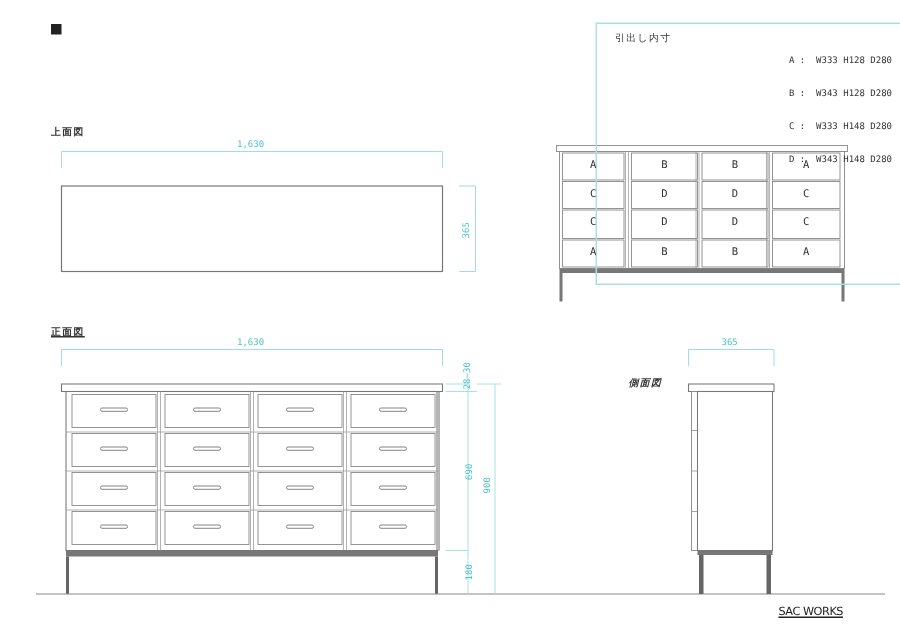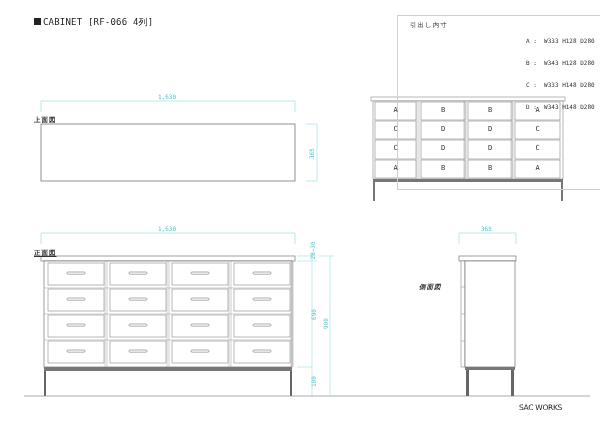--- a/index.html
+++ b/index.html
@@ -1,32 +1,32 @@
 <!DOCTYPE html>
 <html><head>
 <meta charset="utf-8">
 <style>
   html, body { margin: 0; padding: 0; background: #ffffff; }
   body { width: 600px; height: 424px; position: relative; overflow: hidden; font-family: "DejaVu Sans", sans-serif; color: #222; }
   .abs { position: absolute; }
   .title { left: 34px; top: 16px; font-family: "DejaVu Sans Mono", monospace; font-size: 9px; color: #222; letter-spacing: 0.2px; white-space: nowrap; }
   .title .sq { display: inline-block; width: 7px; height: 7px; background: #222; margin-right: 2px; vertical-align: -0px; }
-  .view-label { font-size: 6.5px; color: #333; font-weight: bold; letter-spacing: 1px; white-space: nowrap; margin-top: 32px; }
+  .view-label { font-size: 6.5px; color: #333; font-weight: bold; letter-spacing: 1px; white-space: nowrap; }
   .dim { color: #4fc3c8; font-size: 6px; font-family: "DejaVu Sans Mono", monospace; white-space: nowrap; }
   .vtext { transform: rotate(-90deg); transform-origin: center; }
   .info-box { left: 353px; top: 15px; width: 222px; height: 175px; border: 1px solid #a9dfe2; box-sizing: border-box; margin-left: 44px; }
   .info-title { left: 12px; top: 5px; font-size: 6.5px; color: #333; letter-spacing: 1px; }
   .spec-list { left: 128px; top: 6px; font-family: "DejaVu Sans Mono", monospace; font-size: 6px; line-height: 7.4px; color: #333; white-space: pre; }
   svg { position: absolute; left: 0; top: 0; }
-  .footer { right: 38px; top: 403px; font-size: 7.5px; color: #222; letter-spacing: -0.3px; }
+  .footer { right: 38px; top: 403px; font-size: 7.5px; color: #222; letter-spacing: -0.3px; text-decoration: underline; }
 </style>
 </head>
 <body>
 
-<div class="abs title"><span class="sq"></span><span>CABINET [RF-066 4列]</span></div>
+<div class="abs title"><span class="sq"></span></div>
 
 <svg width="600" height="424" viewBox="0 0 600 424">
 
   <g>
 
     <line x1="41" y1="101" x2="295" y2="101" stroke="#9edfe2" stroke-width="0.7"></line>
     <line x1="41" y1="101" x2="41" y2="112" stroke="#9edfe2" stroke-width="0.7"></line>
     <line x1="295" y1="101" x2="295" y2="112" stroke="#9edfe2" stroke-width="0.7"></line>
 
     <rect x="41" y="124" width="254" height="57" fill="#fff" stroke="#777" stroke-width="0.8"></rect>

